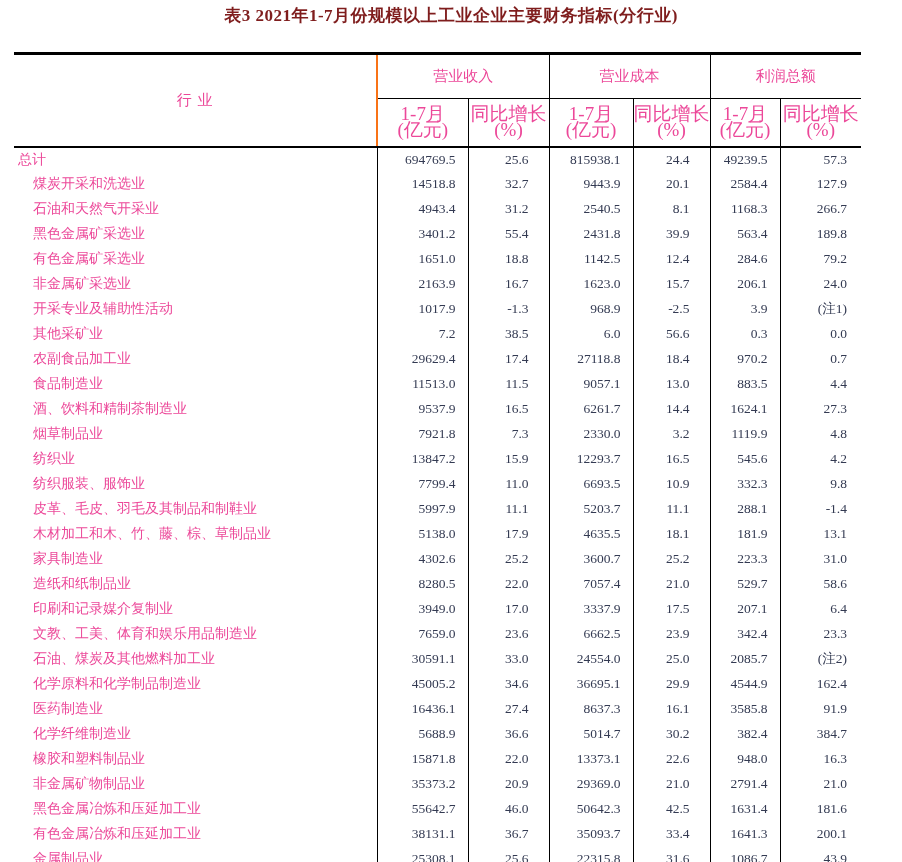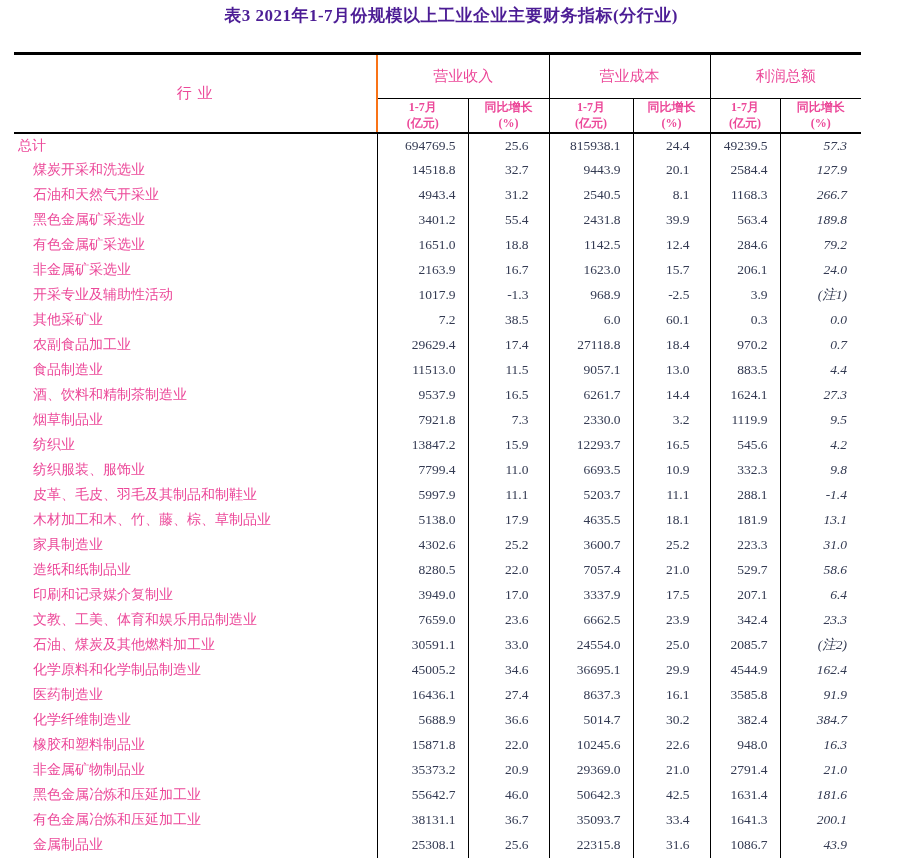--- a/index.html
+++ b/index.html
@@ -7,21 +7,21 @@
     width:902px; height:862px;
     background:#ffffff;
     font-family:"Liberation Serif","DejaVu Serif",serif;
     overflow:hidden;
     position:relative;
   }
   .title {
     text-align:center;
     font-weight:bold;
     font-size:17px;
-    color:#4c1d95;
+    color:#7f1d1d;
     padding-top:4px;
     letter-spacing:0.5px;
   }
   .table-wrap {
     position:absolute;
     left:14px;
     top:52px;
     width:847px;
   }
   table {
@@ -53,26 +53,26 @@
     letter-spacing:1px;
   }
   th.group-th {
     height:45px;
     font-size:15px;
     border-right:1px solid #000;
     border-bottom:1px solid #000;
   }
   th.group-th.last { border-right:none; }
   th.sub-th {
-    height:34px;
-    font-size:12px;
+    height:48px;
+    font-size:19px;
     line-height:16px;
     border-right:1px solid #000;
     border-bottom:2px solid #000;
-    font-weight:bold;
+    font-weight:normal;
   }
   th.sub-th.last { border-right:none; }
 
   tbody td {
     height:25px;
     vertical-align:middle;
     white-space:nowrap;
     overflow:hidden;
   }
   td.ind {
@@ -83,21 +83,21 @@
   }
   td.ind.indent { padding-left:19px; }
   td.num {
     font-size:13.5px;
     color:#333a52;
     text-align:right;
     border-right:1px solid #000;
   }
   td.num.v { padding-right:12px; }   
   td.num.g { padding-right:20px; }   
-  td.num.last { border-right:none; padding-right:14px;font-style:italic; }
+  td.num.last { border-right:none; padding-right:14px; }
 </style>
 </head>
 <body>
 
 <div class="title">表3 2021年1-7月份规模以上工业企业主要财务指标(分行业)</div>
 
 <div class="table-wrap">
   <table>
     <colgroup>
       <col class="c-ind">
@@ -204,21 +204,21 @@
           <td class="num v">968.9</td>
           <td class="num g">-2.5</td>
           <td class="num v">3.9</td>
           <td class="num g last">(注1)</td>
         </tr>
         <tr>
           <td class="ind indent">其他采矿业</td>
           <td class="num v">7.2</td>
           <td class="num g">38.5</td>
           <td class="num v">6.0</td>
-          <td class="num g">60.1</td>
+          <td class="num g">56.6</td>
           <td class="num v">0.3</td>
           <td class="num g last">0.0</td>
         </tr>
         <tr>
           <td class="ind indent">农副食品加工业</td>
           <td class="num v">29629.4</td>
           <td class="num g">17.4</td>
           <td class="num v">27118.8</td>
           <td class="num g">18.4</td>
           <td class="num v">970.2</td>
@@ -242,21 +242,21 @@
           <td class="num v">1624.1</td>
           <td class="num g last">27.3</td>
         </tr>
         <tr>
           <td class="ind indent">烟草制品业</td>
           <td class="num v">7921.8</td>
           <td class="num g">7.3</td>
           <td class="num v">2330.0</td>
           <td class="num g">3.2</td>
           <td class="num v">1119.9</td>
-          <td class="num g last">9.5</td>
+          <td class="num g last">4.8</td>
         </tr>
         <tr>
           <td class="ind indent">纺织业</td>
           <td class="num v">13847.2</td>
           <td class="num g">15.9</td>
           <td class="num v">12293.7</td>
           <td class="num g">16.5</td>
           <td class="num v">545.6</td>
           <td class="num g last">4.2</td>
         </tr>
@@ -356,21 +356,21 @@
           <td class="num g">36.6</td>
           <td class="num v">5014.7</td>
           <td class="num g">30.2</td>
           <td class="num v">382.4</td>
           <td class="num g last">384.7</td>
         </tr>
         <tr>
           <td class="ind indent">橡胶和塑料制品业</td>
           <td class="num v">15871.8</td>
           <td class="num g">22.0</td>
-          <td class="num v">10245.6</td>
+          <td class="num v">13373.1</td>
           <td class="num g">22.6</td>
           <td class="num v">948.0</td>
           <td class="num g last">16.3</td>
         </tr>
         <tr>
           <td class="ind indent">非金属矿物制品业</td>
           <td class="num v">35373.2</td>
           <td class="num g">20.9</td>
           <td class="num v">29369.0</td>
           <td class="num g">21.0</td>

